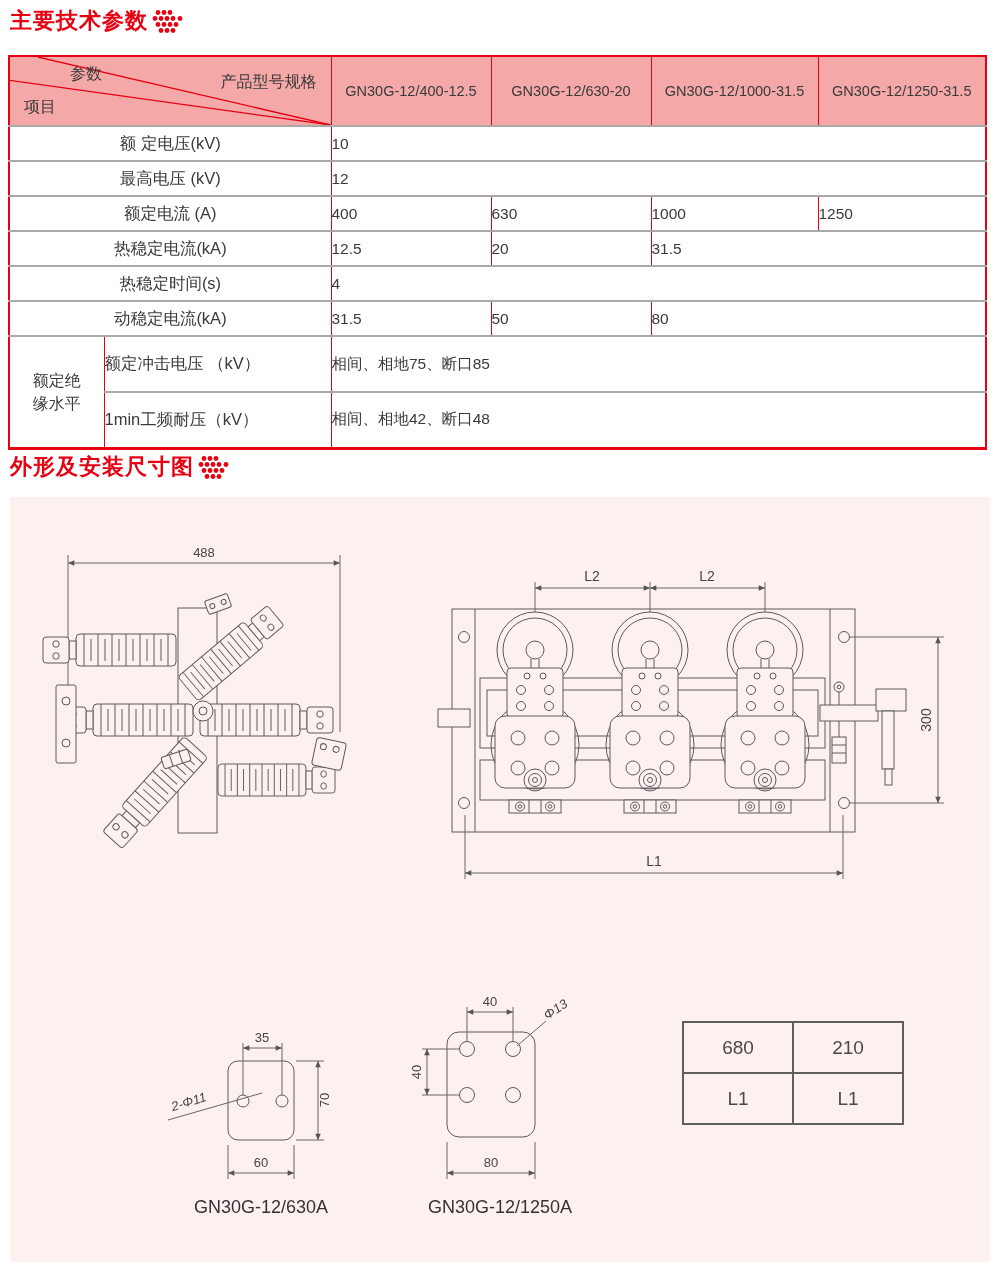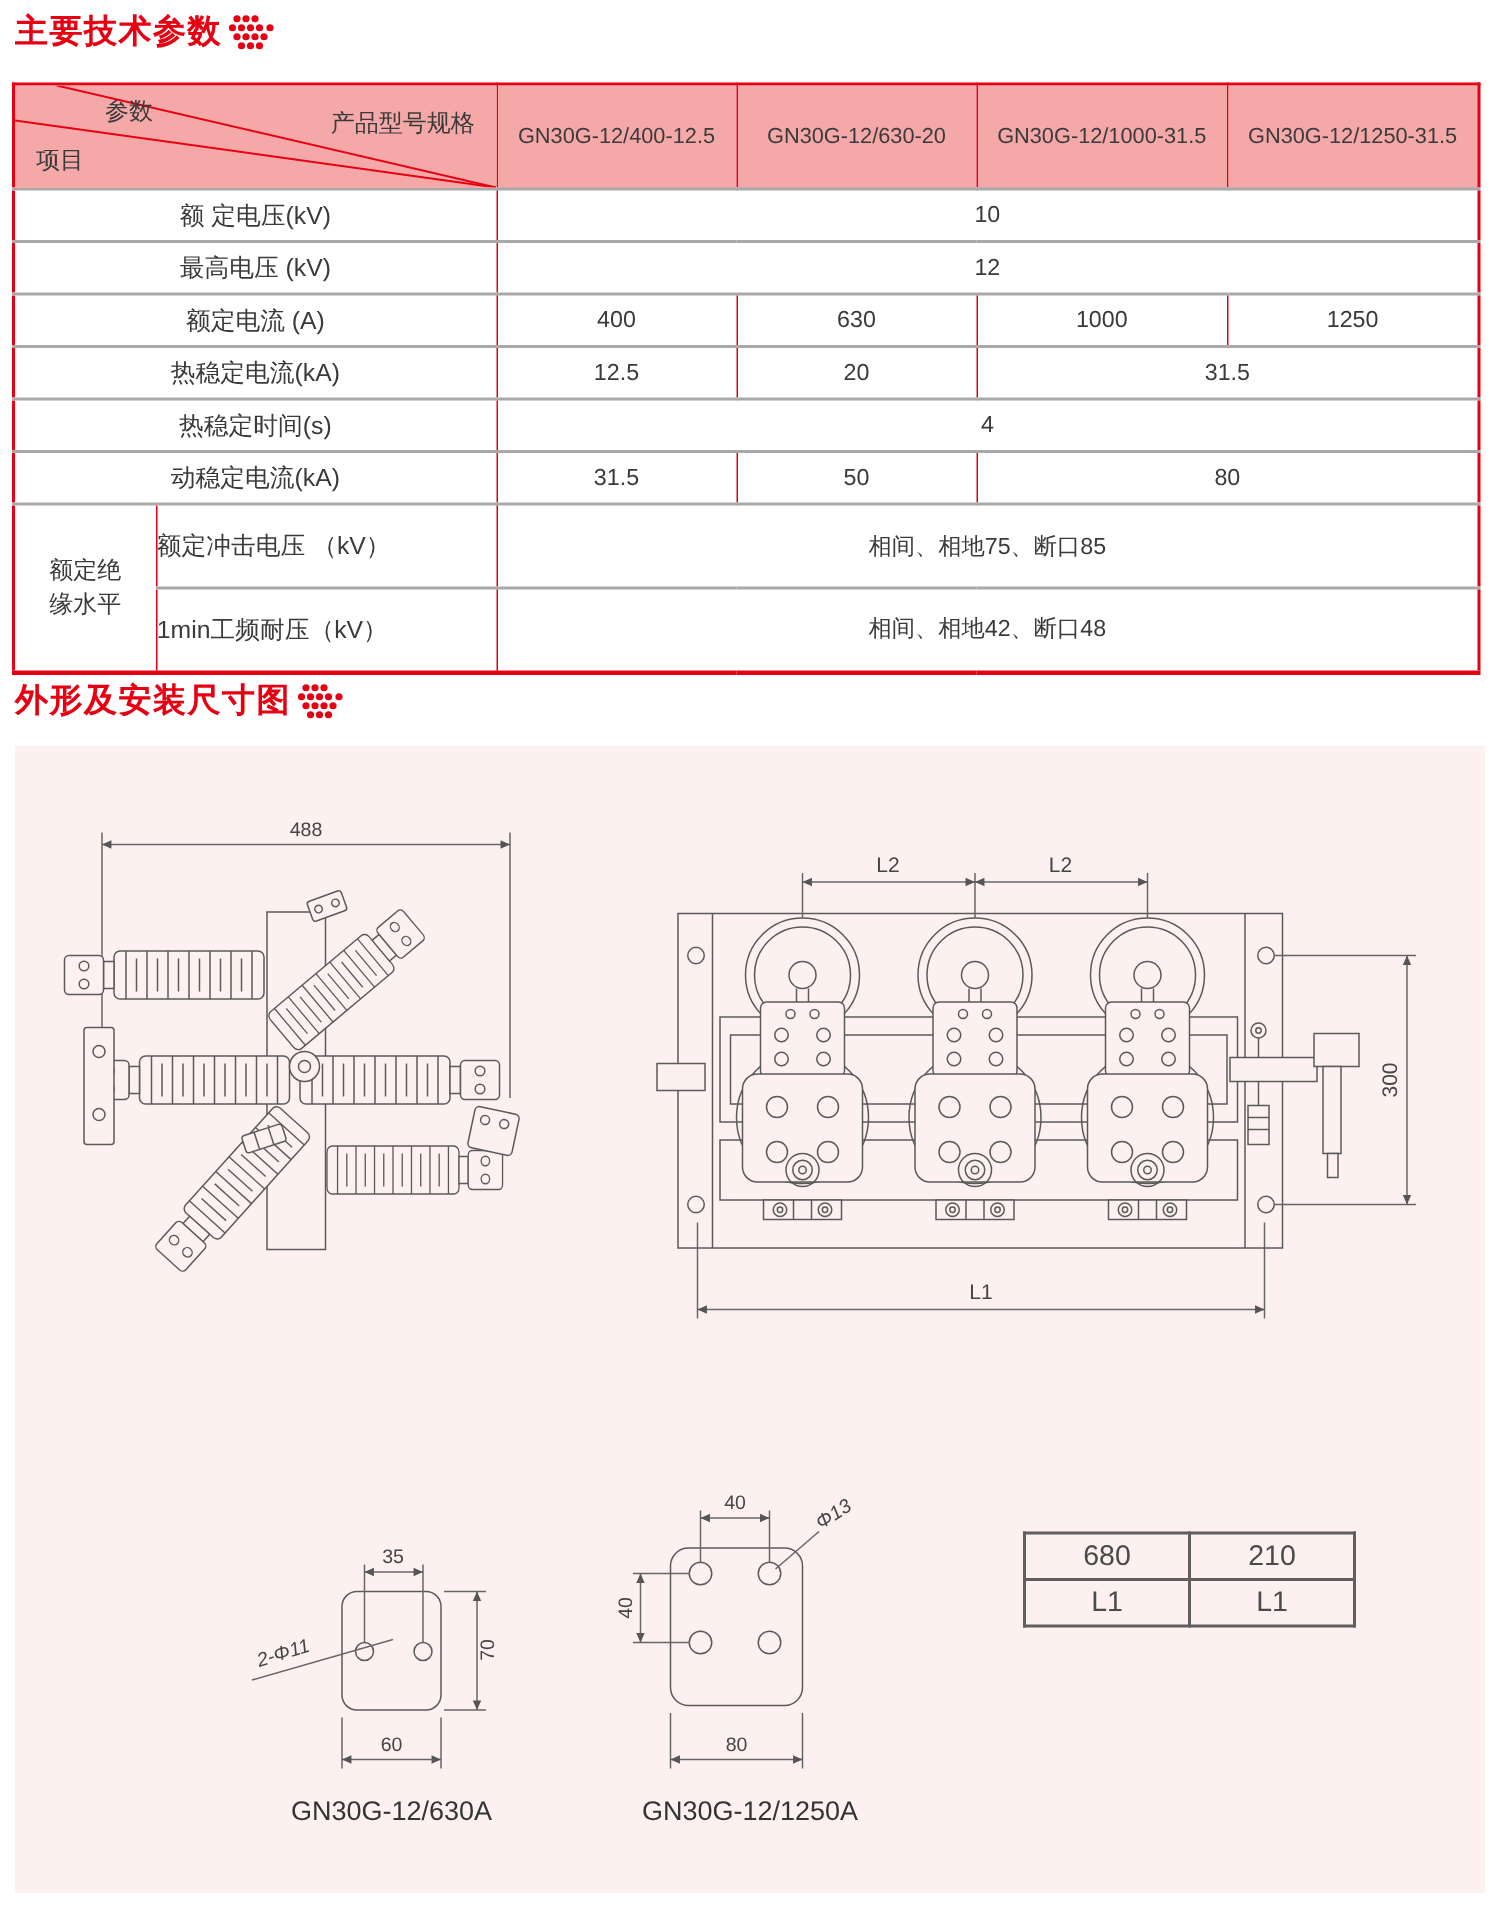--- a/index.html
+++ b/index.html
@@ -27,40 +27,40 @@
   td.corner{position:relative;}
   .diag{position:absolute; inset:0; width:100%; height:100%;}
   .diag line{stroke:var(--red); stroke-width:1.3; vector-effect:non-scaling-stroke;}
   .c-top,.c-right,.c-bot{position:absolute; font-size:16px; color:var(--ink); font-weight:normal;}
   .c-top{left:60px; top:7px;}
   .c-right{right:14px; top:15px;}
   .c-bot{left:14px; bottom:7px;}
   td.lbl{border-top:2px solid var(--gline); border-right:1.5px solid var(--red);
     font-size:16.5px; color:var(--ink); padding-left:15px; text-align:center;}
   td.val{border-top:2px solid var(--gline); border-left:1.5px solid var(--red);
-    text-align:center; font-size:15.5px; color:var(--ink);}
+    text-align:left; font-size:15.5px; color:var(--ink);}
   td.grp{border-top:2px solid var(--gline); border-right:1.5px solid var(--red);
     text-align:center; font-size:16px; color:var(--ink); white-space:pre-line; line-height:1.45;}
   td.sub{border-top:2px solid var(--gline); border-right:1.5px solid var(--red);
     font-size:16.5px; color:var(--ink); padding-left:15px; text-align:left;}
 
   
   .panel{position:absolute; left:10px; top:497px; width:980px; height:765px; background:var(--panel);}
   svg.draw{position:absolute; left:0; top:0;}
   svg.draw .st{stroke:var(--ds); fill:none; stroke-width:1;}
   svg.draw .df{stroke:var(--ds); fill:var(--panel); stroke-width:1;}
   svg.draw .dim{stroke:#666; fill:none; stroke-width:1;}
   svg.draw text{font-family:"Liberation Sans",sans-serif; fill:var(--dt); font-size:14px;}
   svg.draw text.sm{font-size:13px;}
   svg.draw text.it{font-style:italic;}
   svg.draw text.cap{font-size:18px; fill:#333;}
 
   table.dimtab{position:absolute; left:672px; top:524px; border-collapse:collapse;
     background:var(--panel);}
-  table.dimtab td{border:2px solid #5f5f5f; width:110px; height:31px;
+  table.dimtab td{border:2px solid #5f5f5f; width:110px; height:51px;
     text-align:center; font-size:19px; color:#4a4a4a;}
 </style>
 </head>
 <body>
 
 <div class="page">
 
   <div class="sec-title" style="top:6px;">
     <span>主要技术参数</span>
     <svg class="dots" width="36" height="27" viewBox="0 0 36 27">

